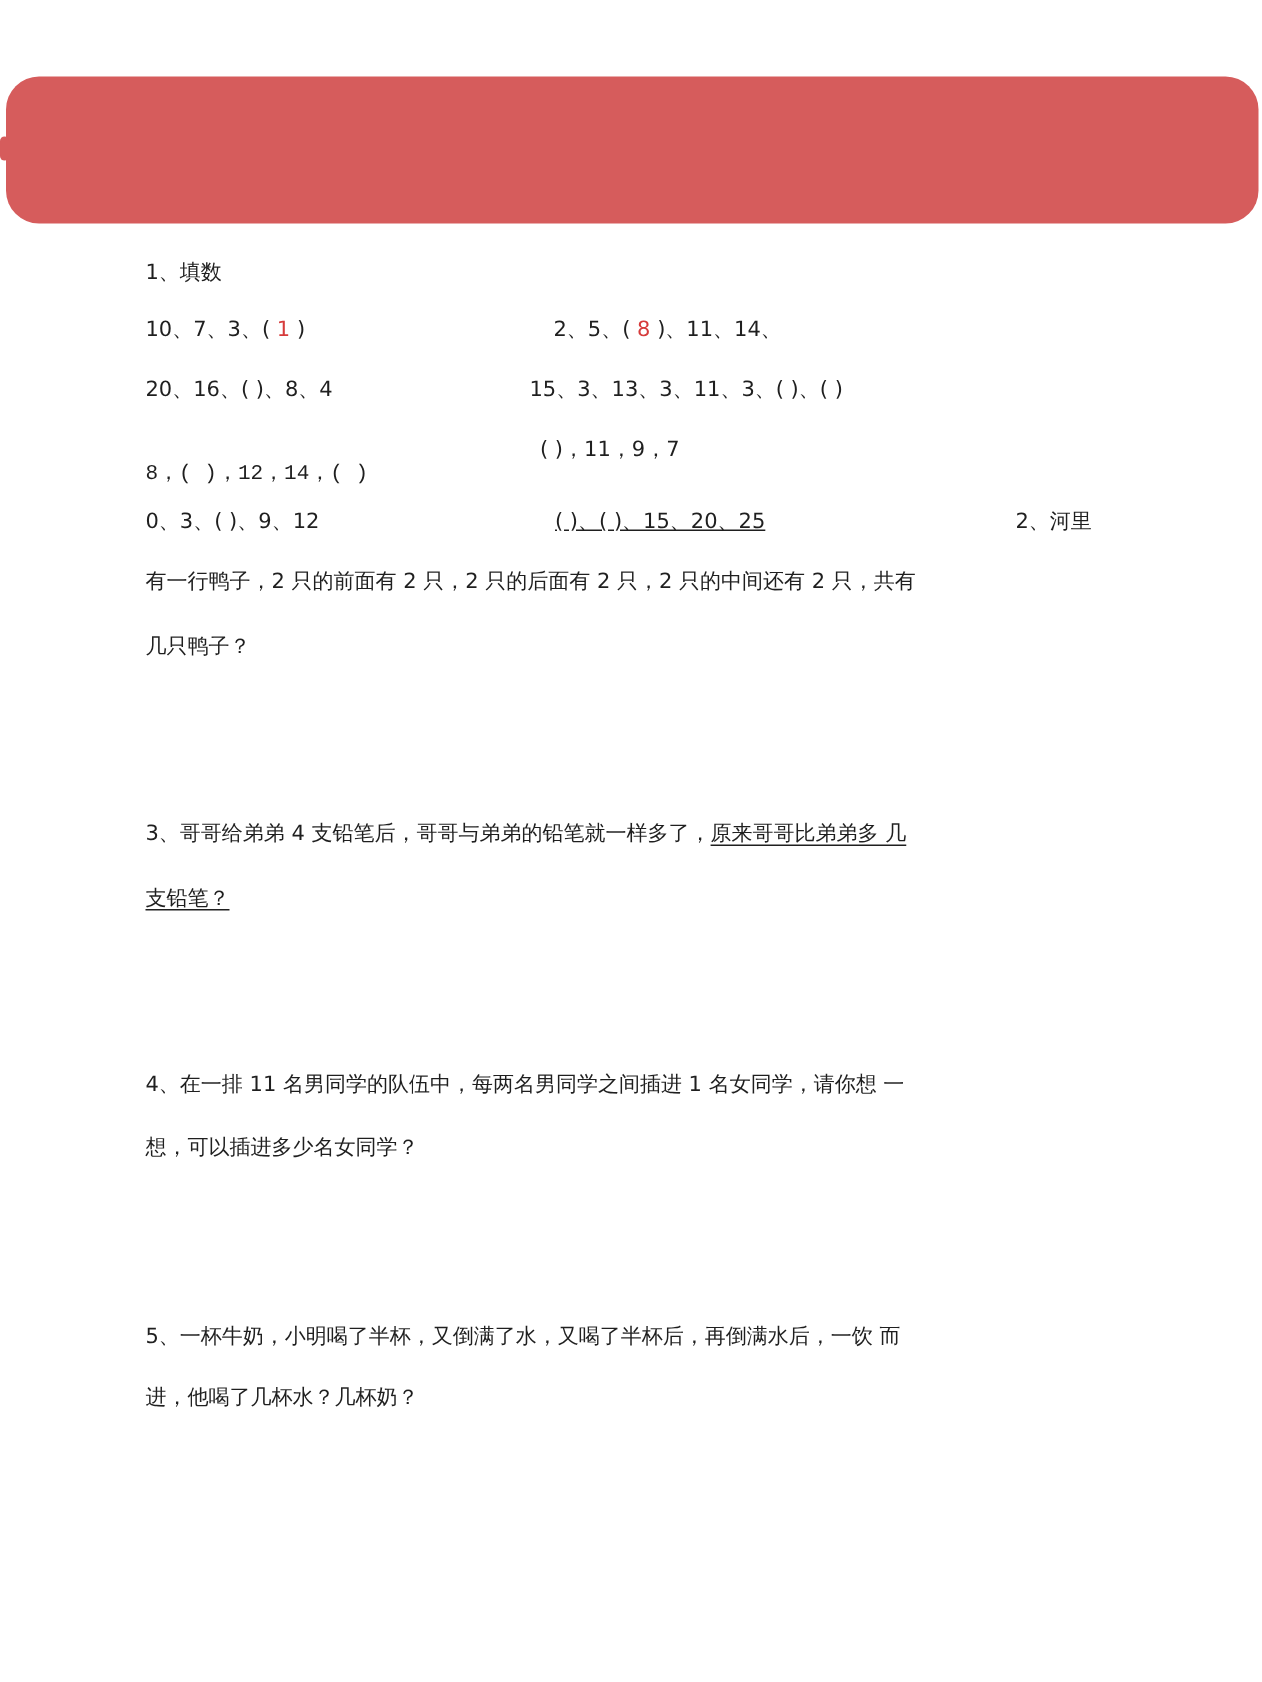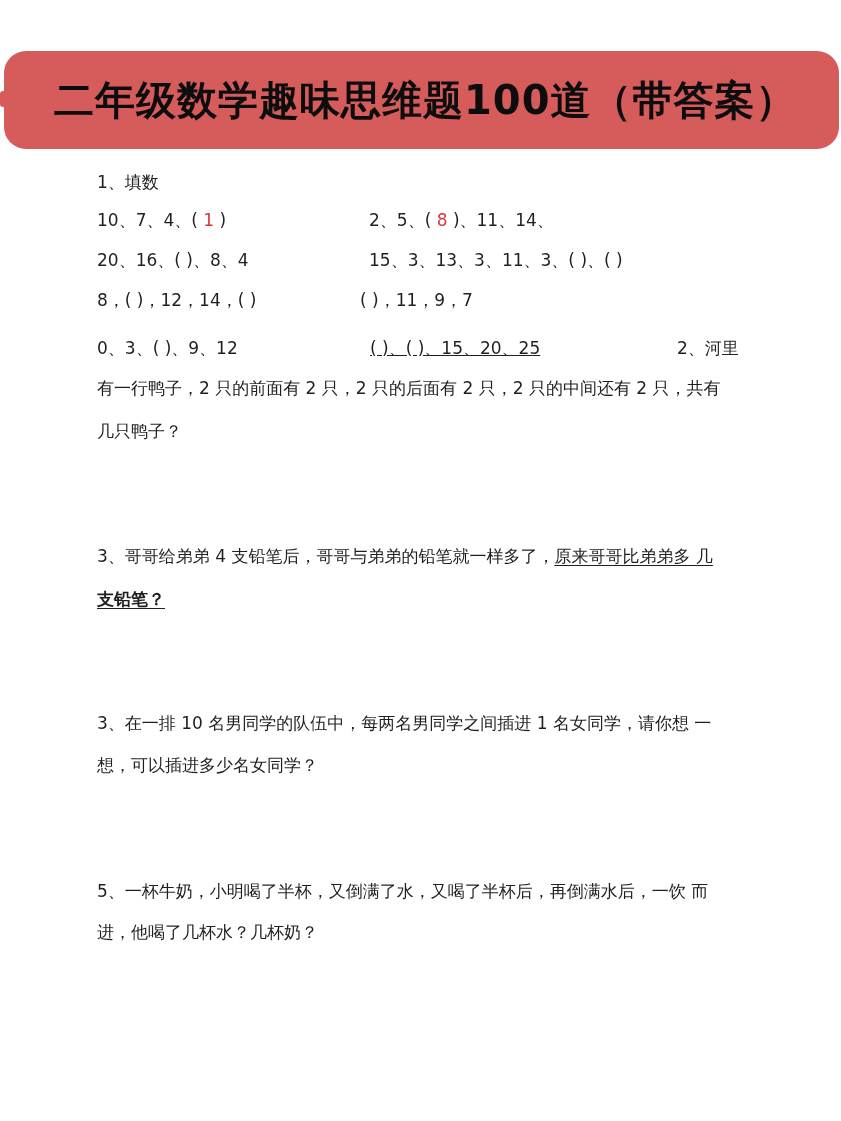--- a/index.html
+++ b/index.html
@@ -50,69 +50,68 @@
       position: absolute;
       left: 97px;
       top: 0;
       width: 660px;
       font-size: 17px;
       color: #1f1f1f;
     }
     .line {
       position: absolute;
       white-space: nowrap;
-      font-size: 17px;
+      font-size: 14px;
       line-height: 24px;
     }
     .ans {
       color: #D63B3B;
     }
     .u {
       text-decoration: underline;
       text-underline-offset: 3px;
     }
   </style>
 </head>
 <body>
 
 <div class="banner">
   <div class="banner-notch"></div>
-  <div class="banner-title">二年级数学趣味思维题100道（带答案）</div>
 </div>
 
 <div class="content">
 
   <div class="line" style="top:170px;left:0;">1、填数</div>
 
   <div class="line" style="top:208px;left:0;">
-    <span>10、7、4、( </span><span class="ans">1</span><span> )</span>
+    <span>10、7、3、( </span><span class="ans">1</span><span> )</span>
   </div>
   <div class="line" style="top:208px;left:272px;">
     <span>2、5、( </span><span class="ans">8</span><span> )、11、14、</span>
   </div>
 
   <div class="line" style="top:248px;left:0;">20、16、(      )、8、4</div>
-  <div class="line" style="top:248px;left:272px;">15、3、13、3、11、3、(      )、(      )</div>
+  <div class="line" style="top:248px;left:256px;">15、3、13、3、11、3、(      )、(      )</div>
 
-  <div class="line" style="top:288px;left:0;">8，(      )，12，14，(      )</div>
+  <div class="line" style="top:304px;left:0;font-family:Liberation Mono, monospace;">8，(      )，12，14，(      )</div>
   <div class="line" style="top:288px;left:263px;">(      )，11，9，7</div>
 
   <div class="line" style="top:336px;left:0;text-align:center;">0、3、(      )、9、12</div>
   <div class="line" style="top:336px;left:273px;text-decoration:underline;">(      )、(      )、15、20、25</div>
 
   <div class="line" style="top:336px;left:580px;">2、河里</div>
   <div class="line" style="top:376px;left:0;">有一行鸭子，2 只的前面有 2 只，2 只的后面有 2 只，2 只的中间还有 2 只，共有</div>
   <div class="line" style="top:419px;left:0;">几只鸭子？</div>
 
   <div class="line" style="top:544px;left:0;text-align:right;">
     <span>3、哥哥给弟弟 4 支铅笔后，哥哥与弟弟的铅笔就一样多了，</span><span class="u">原来哥哥比弟弟多 几</span>
   </div>
-  <div class="line" style="top:587px;left:0;font-weight:bold;">
+  <div class="line" style="top:587px;left:0;">
     <span class="u">支铅笔？</span>
   </div>
 
-  <div class="line" style="top:711px;left:0;">3、在一排 10 名男同学的队伍中，每两名男同学之间插进 1 名女同学，请你想 一</div>
+  <div class="line" style="top:711px;left:0;">4、在一排 11 名男同学的队伍中，每两名男同学之间插进 1 名女同学，请你想 一</div>
   <div class="line" style="top:753px;left:0;">想，可以插进多少名女同学？</div>
 
   <div class="line" style="top:879px;left:0;text-align:center;">5、一杯牛奶，小明喝了半杯，又倒满了水，又喝了半杯后，再倒满水后，一饮 而</div>
   <div class="line" style="top:920px;left:0;">进，他喝了几杯水？几杯奶？</div>
 
 </div>
 
 </body></html>

